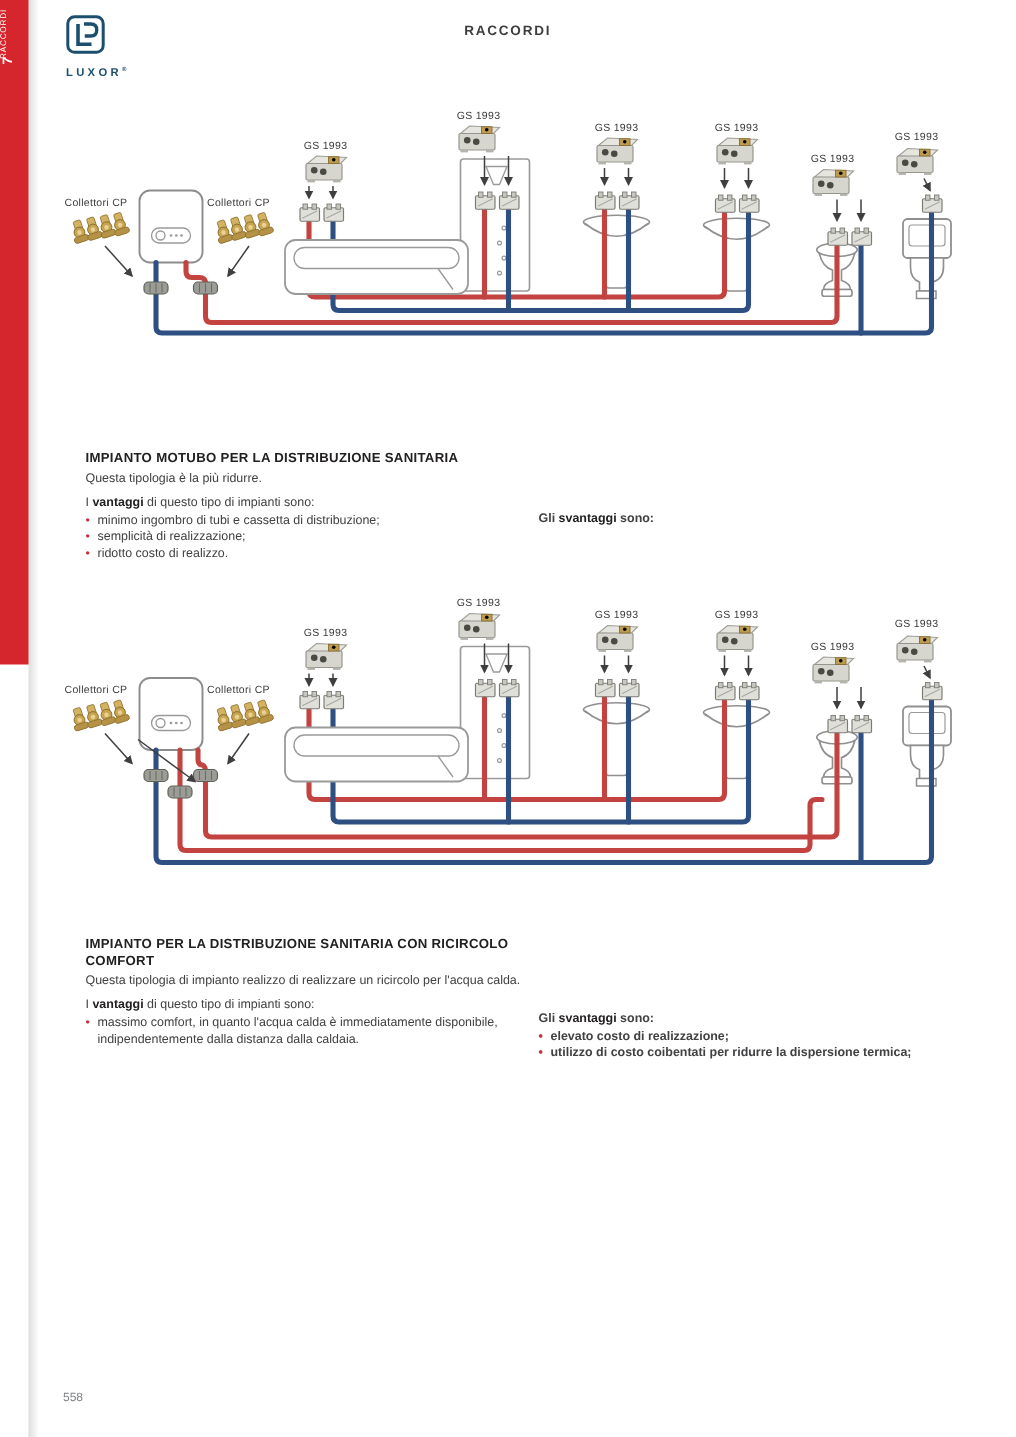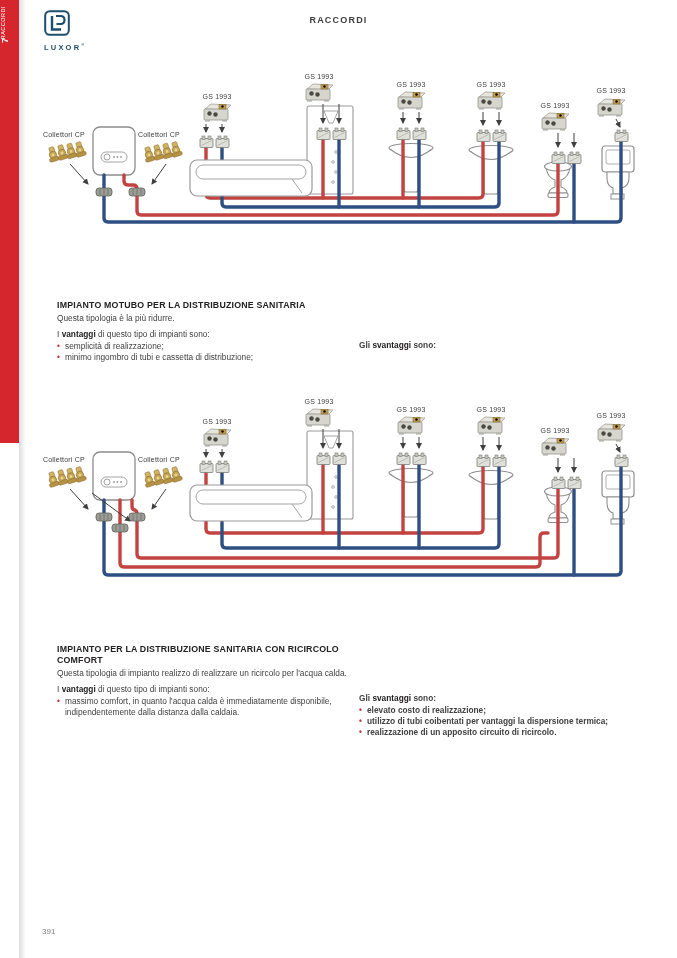--- a/index.html
+++ b/index.html
@@ -22,21 +22,21 @@
         font-size:9px;letter-spacing:1.2px;color:#3e3e40;}
   
   .diagram{position:absolute;left:40px;}
   #diagram1{top:60px;}
   #diagram2{top:385px;}
   svg text{font-family:"Liberation Sans",sans-serif;}
   .dlabel{font-size:7px;fill:#3c3c3e;letter-spacing:.2px;}
   
   .section{position:absolute;left:57px;width:590px;}
   #section1{top:258px;margin-top:42px;}
-  #section2{top:644px;}
+  #section2{top:624px;}
   .cols{display:flex;}
   .col-l{width:290px;}
   .col-r{width:288px;margin-left:12px;font-weight:bold;}
   .sec-title{font-weight:bold;font-size:8.8px;color:#232021;letter-spacing:.2px;line-height:1.25;
         margin:0 0 2px 0;text-transform:uppercase;}
   .section p{margin:0 0 3px 0;font-size:8.3px;line-height:1.34;}
   .section .lead{margin:5px 0 1px 0;}
   .just{text-align:justify;}
   .section ul{list-style:none;margin:0;padding:0;}
   .section li{position:relative;padding-left:8px;font-size:8.3px;line-height:1.34;}
@@ -316,22 +316,23 @@
     </svg>
   </div>
 
   <div class="section" id="section1">
     <div class="sec-title">IMPIANTO MOTUBO PER LA DISTRIBUZIONE SANITARIA</div>
     <div class="cols">
       <div class="col-l">
         <p>Questa tipologia è la più ridurre.</p>
         <p class="lead"><span>I </span><b>vantaggi</b><span> di questo tipo di impianti sono:</span></p>
         <ul>
+          <li>minimo ingombro di tubi e cassetta di distribuzione;</li>
           <li>semplicità di realizzazione;</li>
-          <li>minimo ingombro di tubi e cassetta di distribuzione;</li>
+          <li>ridotto costo di realizzo.</li>
         </ul>
       </div>
       <div class="col-r">
         <p class="lead" style="margin-top:0"><span>Gli </span><b>svantaggi</b><span> sono:</span></p>
       </div>
     </div>
   </div>
 
   <div class="section" id="section2">
     <div class="cols">
@@ -340,21 +341,20 @@
         <p class="just">Questa tipologia di impianto realizzo di realizzare un ricircolo per l'acqua calda.</p>
         <p class="lead"><span>I </span><b>vantaggi</b><span> di questo tipo di impianti sono:</span></p>
         <ul>
           <li>massimo comfort, in quanto l'acqua calda è immediatamente disponibile, indipendentemente dalla distanza dalla caldaia.</li>
         </ul>
       </div>
       <div class="col-r">
         <p class="lead" style="margin-top:0"><span>Gli </span><b>svantaggi</b><span> sono:</span></p>
         <ul>
           <li>elevato costo di realizzazione;</li>
-          <li>utilizzo di tubi coibentati per vantaggi la dispersione termica;</li>
-          <li>realizzazione di un apposito circuito di ricircolo.</li>
+          <li>utilizzo di costo coibentati per ridurre la dispersione termica;</li>
         </ul>
       </div>
     </div>
   </div>
 
-  <div class="page-number">391</div>
+  <div class="page-number">558</div>
 </div>
 
 </body></html>

